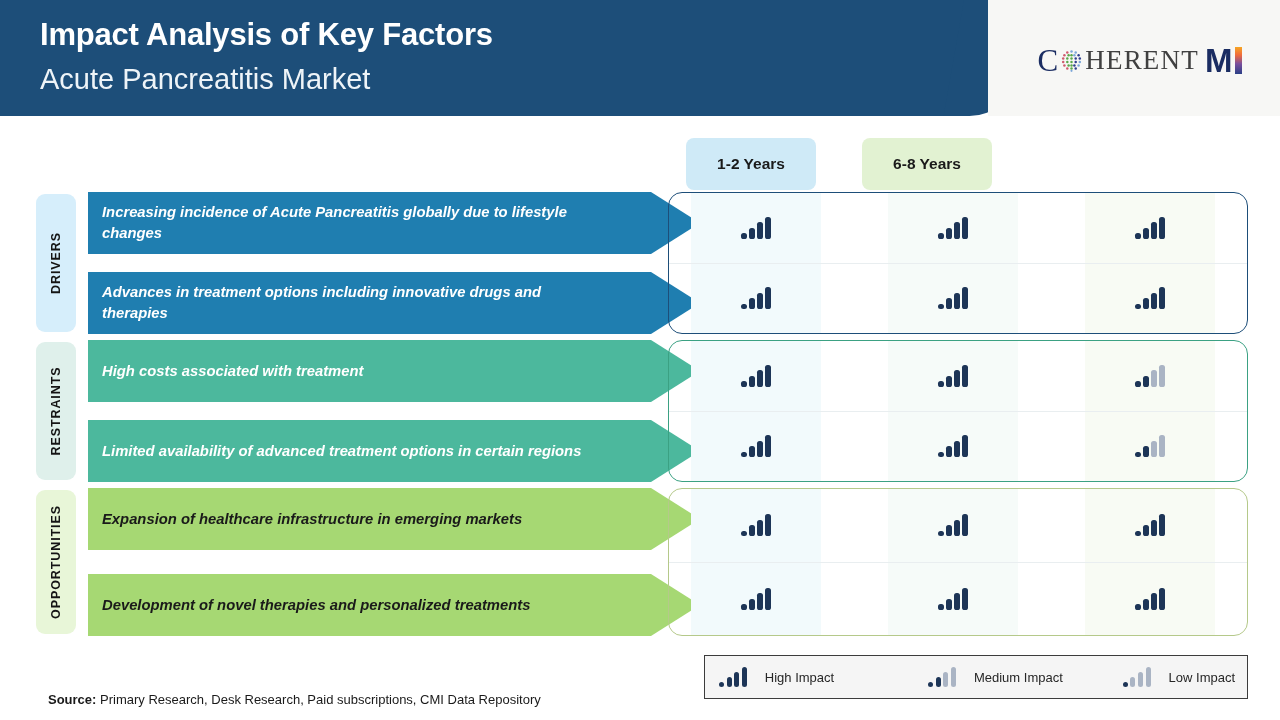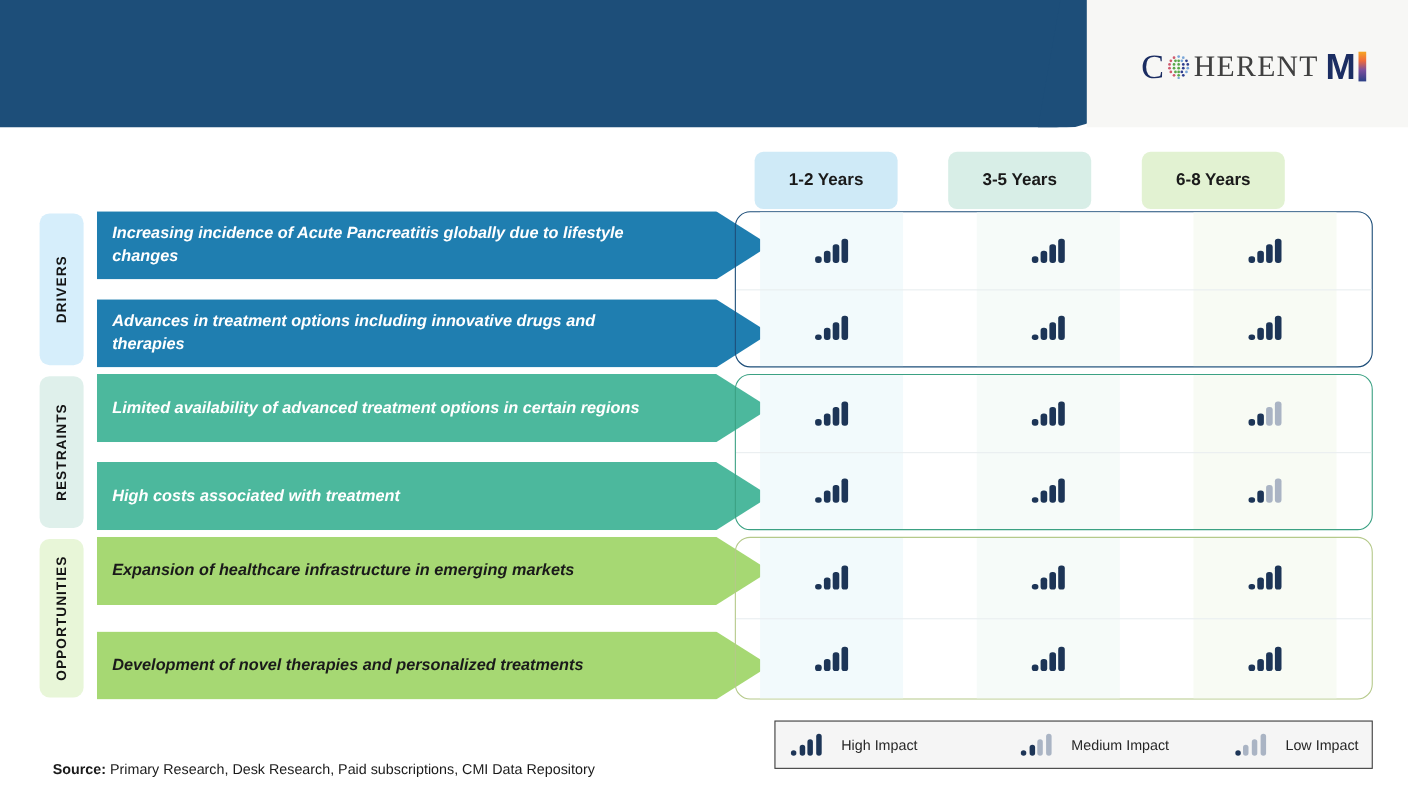--- a/index.html
+++ b/index.html
@@ -308,20 +308,24 @@
   }
   .source b { font-weight: bold; }
 </style>
 </head>
 <body>
 
 <div id="page">
 
   <div class="header">
     <div class="header-band"></div>
+    <div class="header-text">
+      <div class="header-title">Impact Analysis of Key Factors</div>
+      <div class="header-subtitle">Acute Pancreatitis Market</div>
+    </div>
     <div class="logo-plate">
       <div class="logo">
         <span class="logo-c">C</span>
         <span class="logo-globe">
           <svg width="25" height="25" viewBox="0 0 25 25" aria-hidden="true">
             <g>
               <circle cx="12.5" cy="3.4" r="1.25" fill="#7aa6d8"></circle>
               <circle cx="8.3" cy="4.4" r="1.25" fill="#d05a6e"></circle>
               <circle cx="16.7" cy="4.4" r="1.25" fill="#7aa6d8"></circle>
               <circle cx="5.4" cy="7.3" r="1.25" fill="#d05a6e"></circle>
@@ -357,23 +361,20 @@
           <span class="logo-i-bar"></span>
         </span>
       </div>
     </div>
   </div>
 
   <div class="col-headers">
       <div class="col-head" style="background: rgb(207, 234, 247);">
         <span>1-2 Years</span>
       </div>
-      <div class="col-head" style="background: rgb(216, 238, 231);">
-        <span>3-5 Years</span>
-      </div>
       <div class="col-head" style="background: rgb(226, 242, 210);">
         <span>6-8 Years</span>
       </div>
     </div>
 
   <div class="section sec-drivers">
       <div class="sec-tab" style="background: rgb(214, 238, 251);">
         <span class="sec-tab-label">DRIVERS</span>
       </div>
       <div class="sec-arrows">
@@ -450,26 +451,26 @@
         </div>
       </div>
     </div>
   <div class="section sec-restraints">
       <div class="sec-tab" style="background: rgb(223, 240, 235);">
         <span class="sec-tab-label">RESTRAINTS</span>
       </div>
       <div class="sec-arrows">
         <div class="arrow-row">
           <div class="arrow-body" style="background: rgb(76, 184, 157);">
-            <div class="arrow-text" style="color: rgb(255, 255, 255);">Limited availability of advanced treatment options in certain regions</div>
+            <div class="arrow-text" style="color: rgb(255, 255, 255);">High costs associated with treatment</div>
           </div>
         </div>
         <div class="arrow-row">
           <div class="arrow-body" style="background: rgb(76, 184, 157);">
-            <div class="arrow-text" style="color: rgb(255, 255, 255);">High costs associated with treatment</div>
+            <div class="arrow-text" style="color: rgb(255, 255, 255);">Limited availability of advanced treatment options in certain regions</div>
           </div>
         </div>
       </div>
       <div class="sec-data" style="border: 1.2px solid rgb(59, 161, 131);">
         <div class="bands">
           <div class="band" style="background: rgb(242, 250, 252);"></div>
           <div class="band" style="background: rgb(246, 251, 249);"></div>
           <div class="band" style="background: rgb(248, 251, 244);"></div>
         </div>
         <div class="data-rows">

